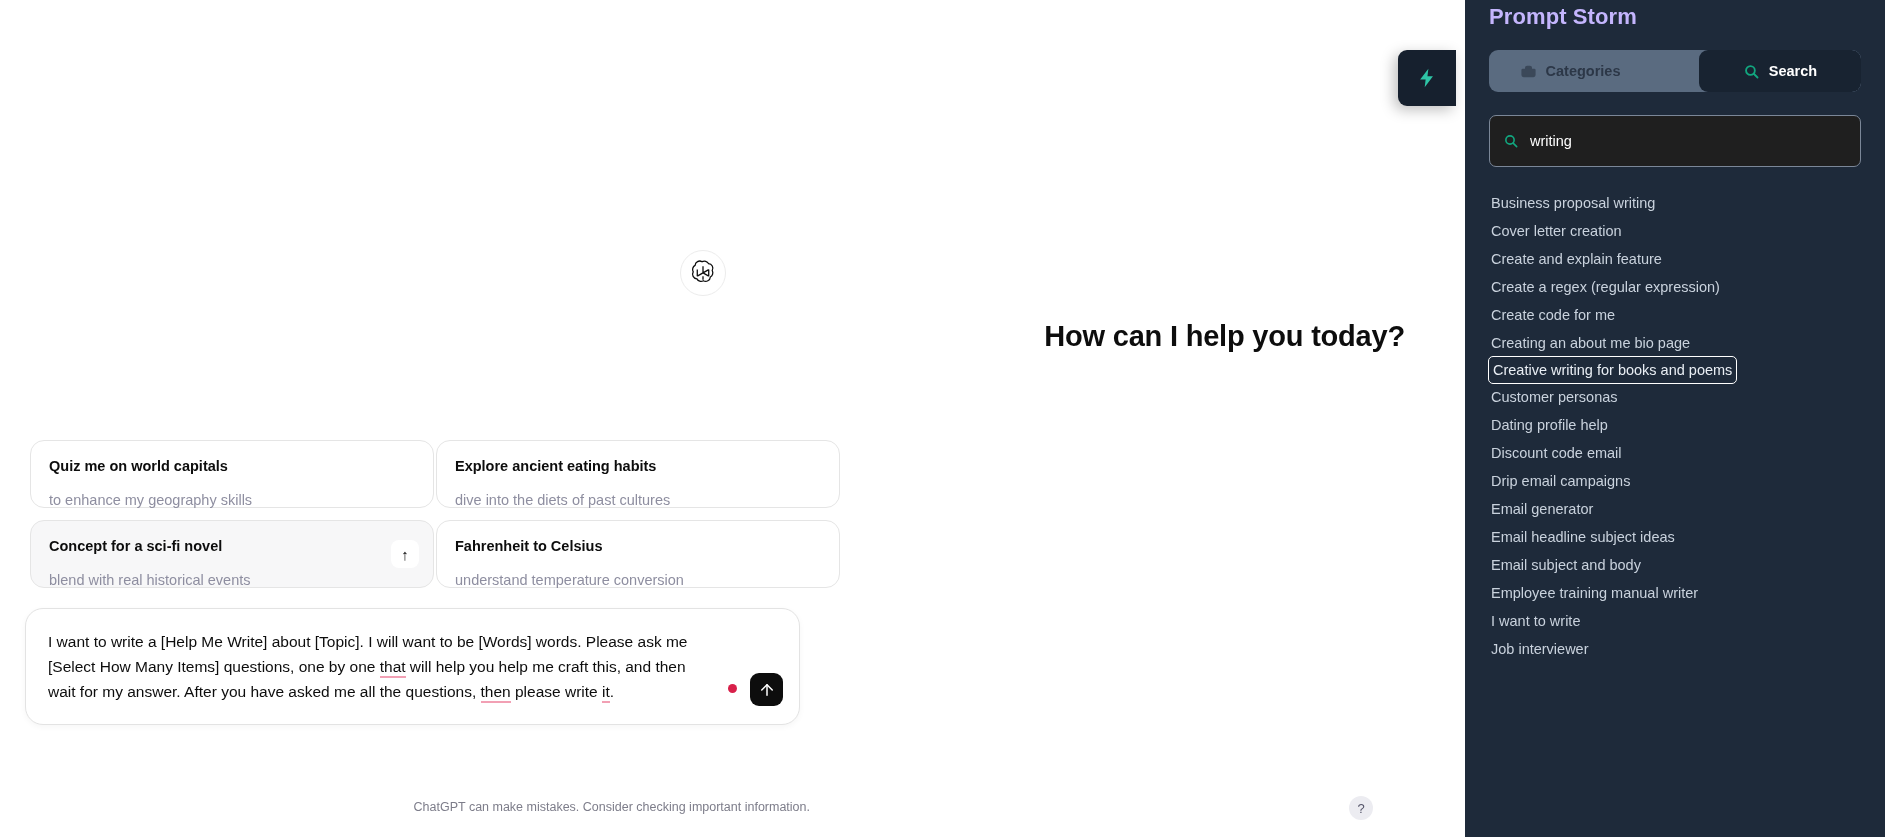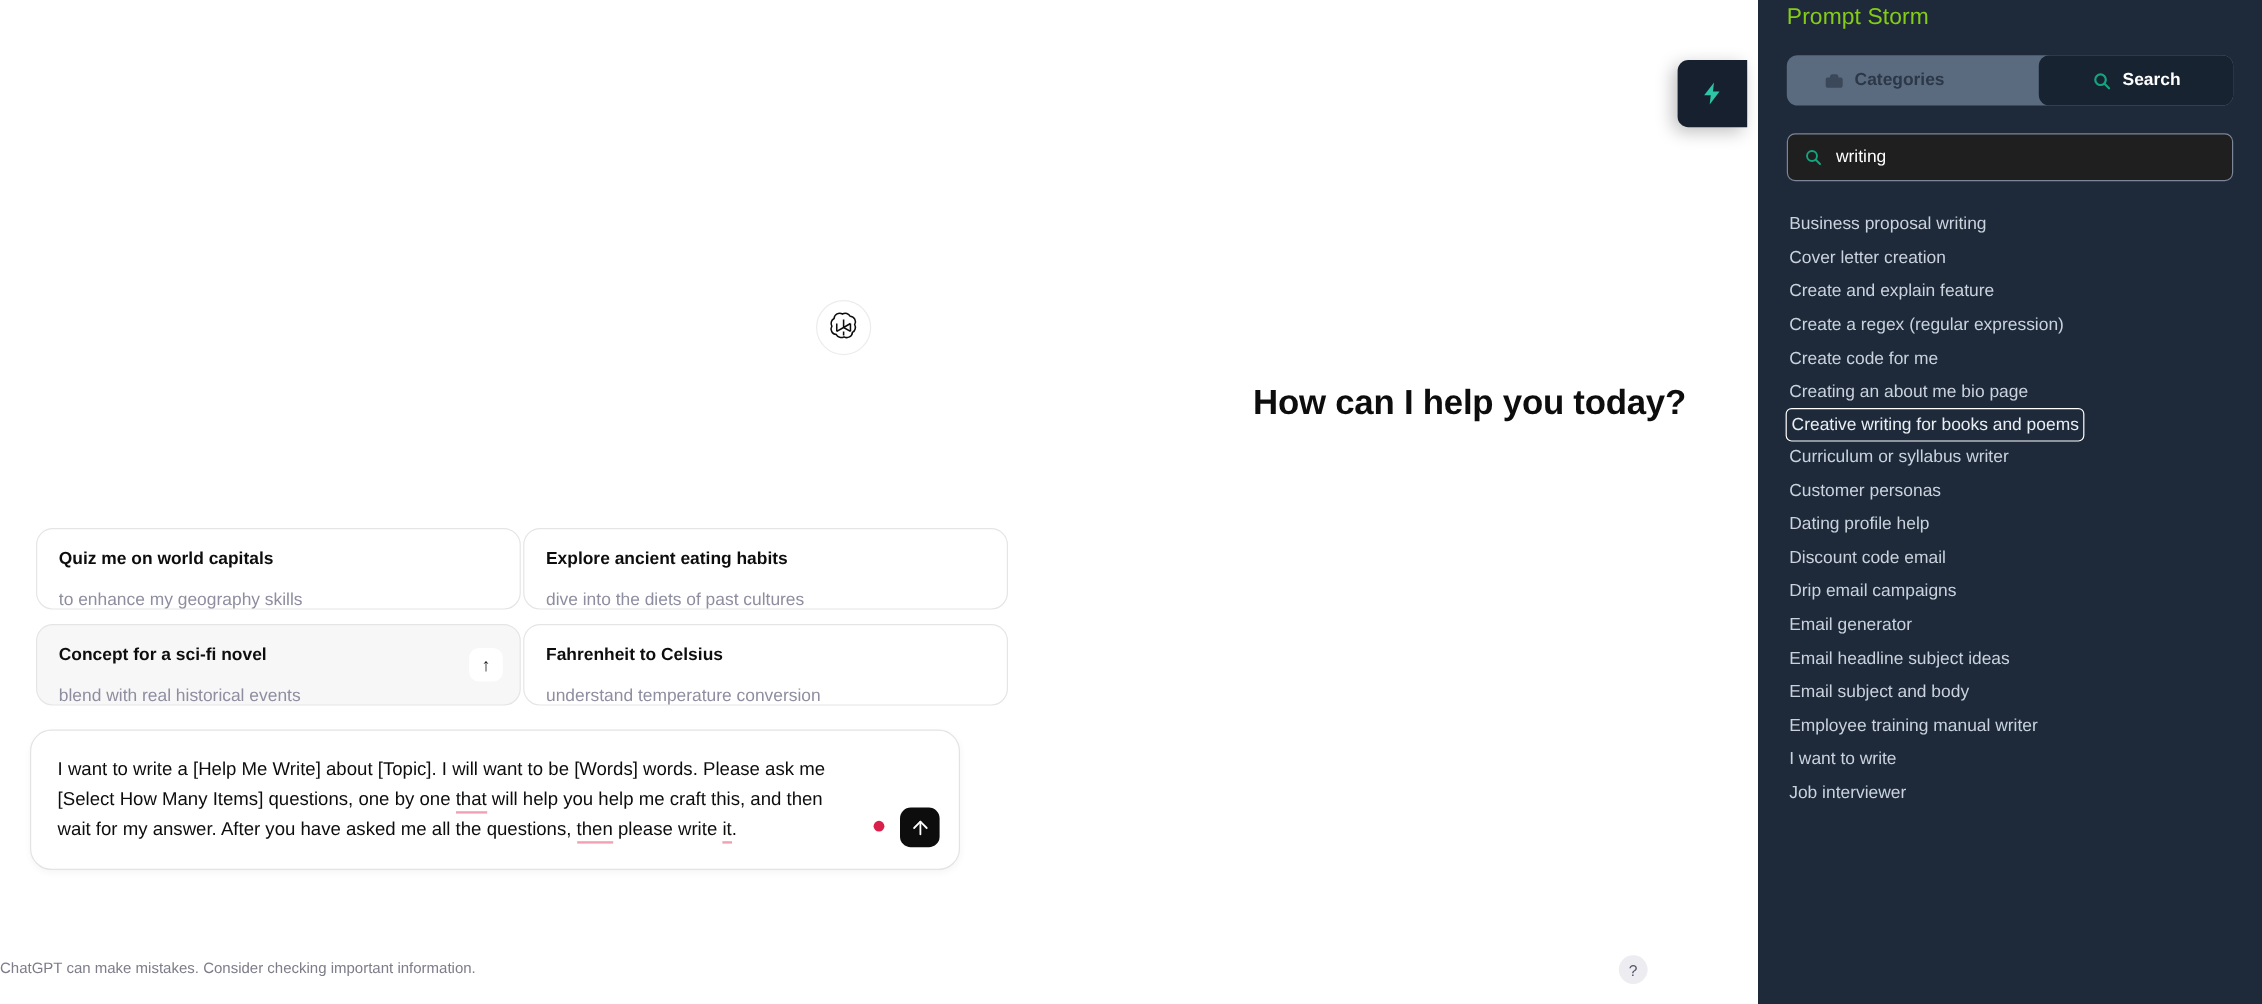--- a/index.html
+++ b/index.html
@@ -76,21 +76,21 @@
     position: absolute; right: 16px; bottom: 18px;
     width: 33px; height: 33px; border-radius: 9px;
     background: #0d0d0d; color: #fff;
     display: flex; align-items: center; justify-content: center;
     cursor: pointer; border: none;
   }
   .send-btn svg { width: 18px; height: 18px; }
 
   .footnote {
     position: absolute; left: 0; top: 800px; width: 810px;
-    text-align: left; font-size: 12.5px; color: #7d7d8a;
+    text-align: right; font-size: 12.5px; color: #7d7d8a;
   }
   .help-btn {
     position: absolute; right: 32px; bottom: 17px;
     width: 24px; height: 24px; border-radius: 50%;
     background: #ececf1; color: #55556a;
     display: flex; align-items: center; justify-content: center;
     font-size: 13px; cursor: pointer;
   }
 
   
@@ -107,38 +107,38 @@
   
   .sidebar {
     position: absolute; right: 0; top: 0;
     width: 420px; height: 837px;
     background: #1e2a3a;
     padding: 0 24px;
     z-index: 10;
     overflow: hidden;
   }
   .sb-title {
-    color: #84cc16; font-size: 19px; font-weight: 400;
+    color: #c4b5fd; font-size: 22px; font-weight: 700;
     padding-top: 4px; letter-spacing: .1px;
   }
   .tabs {
     margin-top: 20px; height: 42px; border-radius: 9px;
     background: #5a6b80; display: flex; overflow: hidden; gap: 48px;
   }
   .tab {
     flex: 1; display: flex; align-items: center; justify-content: center;
     gap: 9px; font-size: 14.5px; font-weight: 700; cursor: pointer;
     color: #2c3747;
   }
   .tab.active { background: #182331; color: #ffffff; border-radius: 9px; }
   .tab svg { width: 17px; height: 17px; }
   .tab-ico-cat { fill: #3b4859; }
 
   .search-box {
-    margin-top: 23px; height: 40px;
+    margin-top: 23px; height: 52px;
     border: 1px solid #7b8798; border-radius: 7px;
     background: #1f1f1f;
     display: flex; align-items: center; gap: 11px; padding: 0 13px;
   }
   .search-box svg { width: 16px; height: 16px; flex: none; }
   .search-value {
     font-size: 14.5px; color: #ffffff; background: transparent;
     border: none; outline: none; width: 100%;
     font-family: "Liberation Sans", sans-serif;
   }
@@ -242,21 +242,20 @@
     </div>
 
     <div class="results">
       <div class="result-row"><span class="result-item">Business proposal writing</span></div>
       <div class="result-row"><span class="result-item">Cover letter creation</span></div>
       <div class="result-row"><span class="result-item">Create and explain feature</span></div>
       <div class="result-row"><span class="result-item">Create a regex (regular expression)</span></div>
       <div class="result-row"><span class="result-item">Create code for me</span></div>
       <div class="result-row"><span class="result-item">Creating an about me bio page</span></div>
       <div class="result-row"><span class="result-item focused">Creative writing for books and poems</span></div>
-      <div class="result-row"><span class="result-item">Curriculum or syllabus writer</span></div>
       <div class="result-row"><span class="result-item">Customer personas</span></div>
       <div class="result-row"><span class="result-item">Dating profile help</span></div>
       <div class="result-row"><span class="result-item">Discount code email</span></div>
       <div class="result-row"><span class="result-item">Drip email campaigns</span></div>
       <div class="result-row"><span class="result-item">Email generator</span></div>
       <div class="result-row"><span class="result-item">Email headline subject ideas</span></div>
       <div class="result-row"><span class="result-item">Email subject and body</span></div>
       <div class="result-row"><span class="result-item">Employee training manual writer</span></div>
       <div class="result-row"><span class="result-item">I want to write</span></div>
       <div class="result-row"><span class="result-item">Job interviewer</span></div>

